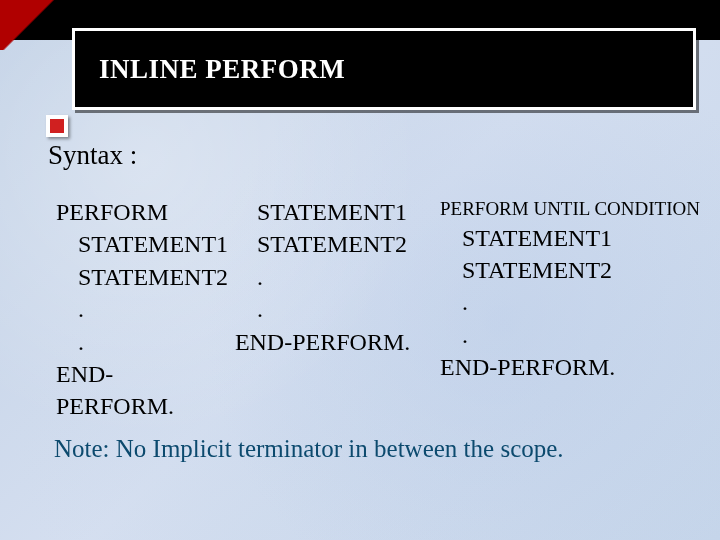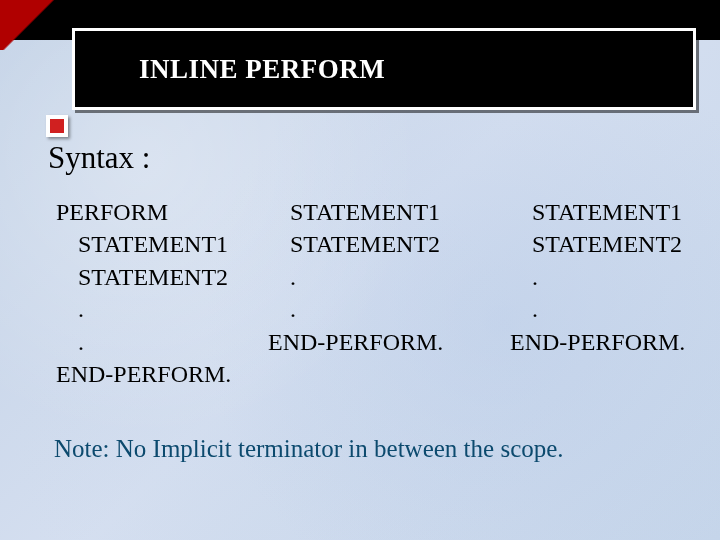--- a/index.html
+++ b/index.html
@@ -40,21 +40,21 @@
     position: absolute;
     top: 28px;
     left: 72px;
     right: 24px;
     height: 82px;
     background: #000;
     border: 3px solid #fff;
     box-shadow: 3px 3px 0 rgba(0,0,0,0.5);
     display: flex;
     align-items: center;
-    padding-left: 64px;
+    padding-left: 24px;
   }
   .title-text {
     color: #fff;
     font-size: 27px;
     font-weight: bold;
     letter-spacing: 0.5px;
   }
   .bullet-sq {
     position: absolute;
     top: 115px;
@@ -62,30 +62,30 @@
     width: 22px;
     height: 22px;
     background: #d02020;
     border: 4px solid #fff;
     box-shadow: 2px 2px 3px rgba(0,0,0,0.4);
   }
   .syntax-label {
     position: absolute;
     top: 140px;
     left: 48px;
-    font-size: 31px;
+    font-size: 27px;
     color: #000;
   }
   .columns {
     position: absolute;
     top: 196px;
     left: 56px;
     right: 20px;
     display: flex;
-    gap: 12px;
+    gap: 4px;
   }
   .col {
     font-size: 24px;
     line-height: 1.35;
     color: #000;
   }
   .col1 { width: 200px; }
   .col2 { width: 230px; }
   .col3 { flex: 1; }
   .col .hdr { white-space: nowrap; }
@@ -123,20 +123,21 @@
     <div>END-PERFORM.</div>
   </div>
   <div class="col col2">
     <div class="indent">STATEMENT1</div>
     <div class="indent">STATEMENT2</div>
     <div class="indent">.</div>
     <div class="indent">.</div>
     <div>END-PERFORM.</div>
   </div>
   <div class="col col3">
+    <div class="hdr">PERFORM UNTIL CONDITION</div>
     <div class="indent">STATEMENT1</div>
     <div class="indent">STATEMENT2</div>
     <div class="indent">.</div>
     <div class="indent">.</div>
     <div>END-PERFORM.</div>
   </div>
 </div>
 
 <div class="note">Note: No Implicit terminator in between the scope.</div>
 

